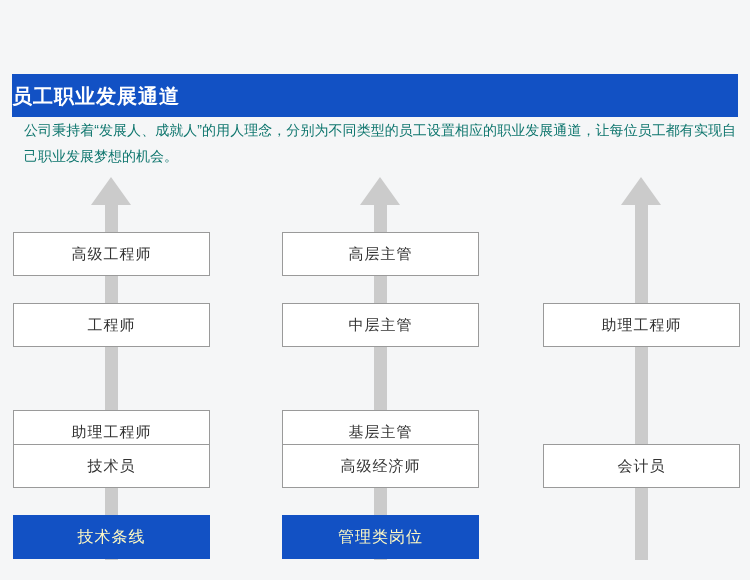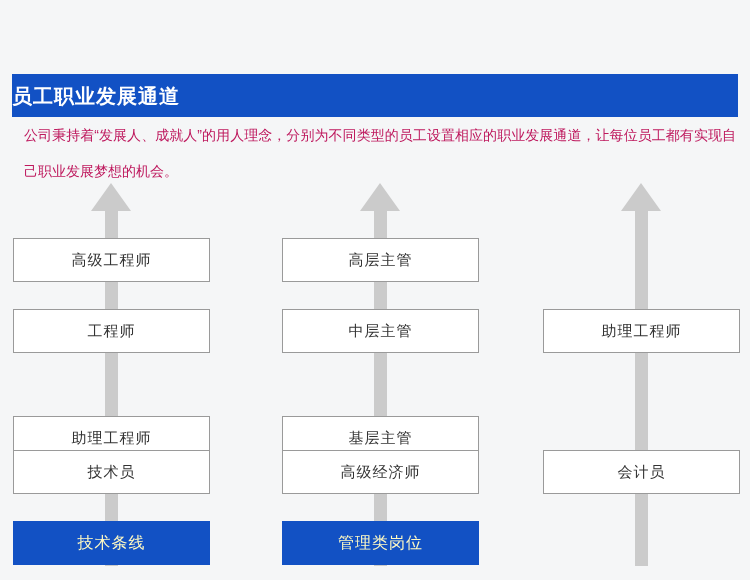--- a/index.html
+++ b/index.html
@@ -43,30 +43,30 @@
     line-height: 1;
   }
 
   
   .intro {
     position: absolute;
     left: 24px;
     top: 103px;
     width: 712px;
     font-size: 14px;
-    line-height: 36px;
-    color: #be185d;
+    line-height: 26px;
+    color: #0f766e;
     text-align: justify;
   }
 
   
   .columns {
     position: absolute;
     left: 0;
-    top: 178px;
+    top: 172px;
     width: 750px;
     height: 400px;
   }
   .column {
     position: absolute;
     top: 0;
     width: 197px;
     height: 400px;
   }
   .col-0 { left: 13px; }

